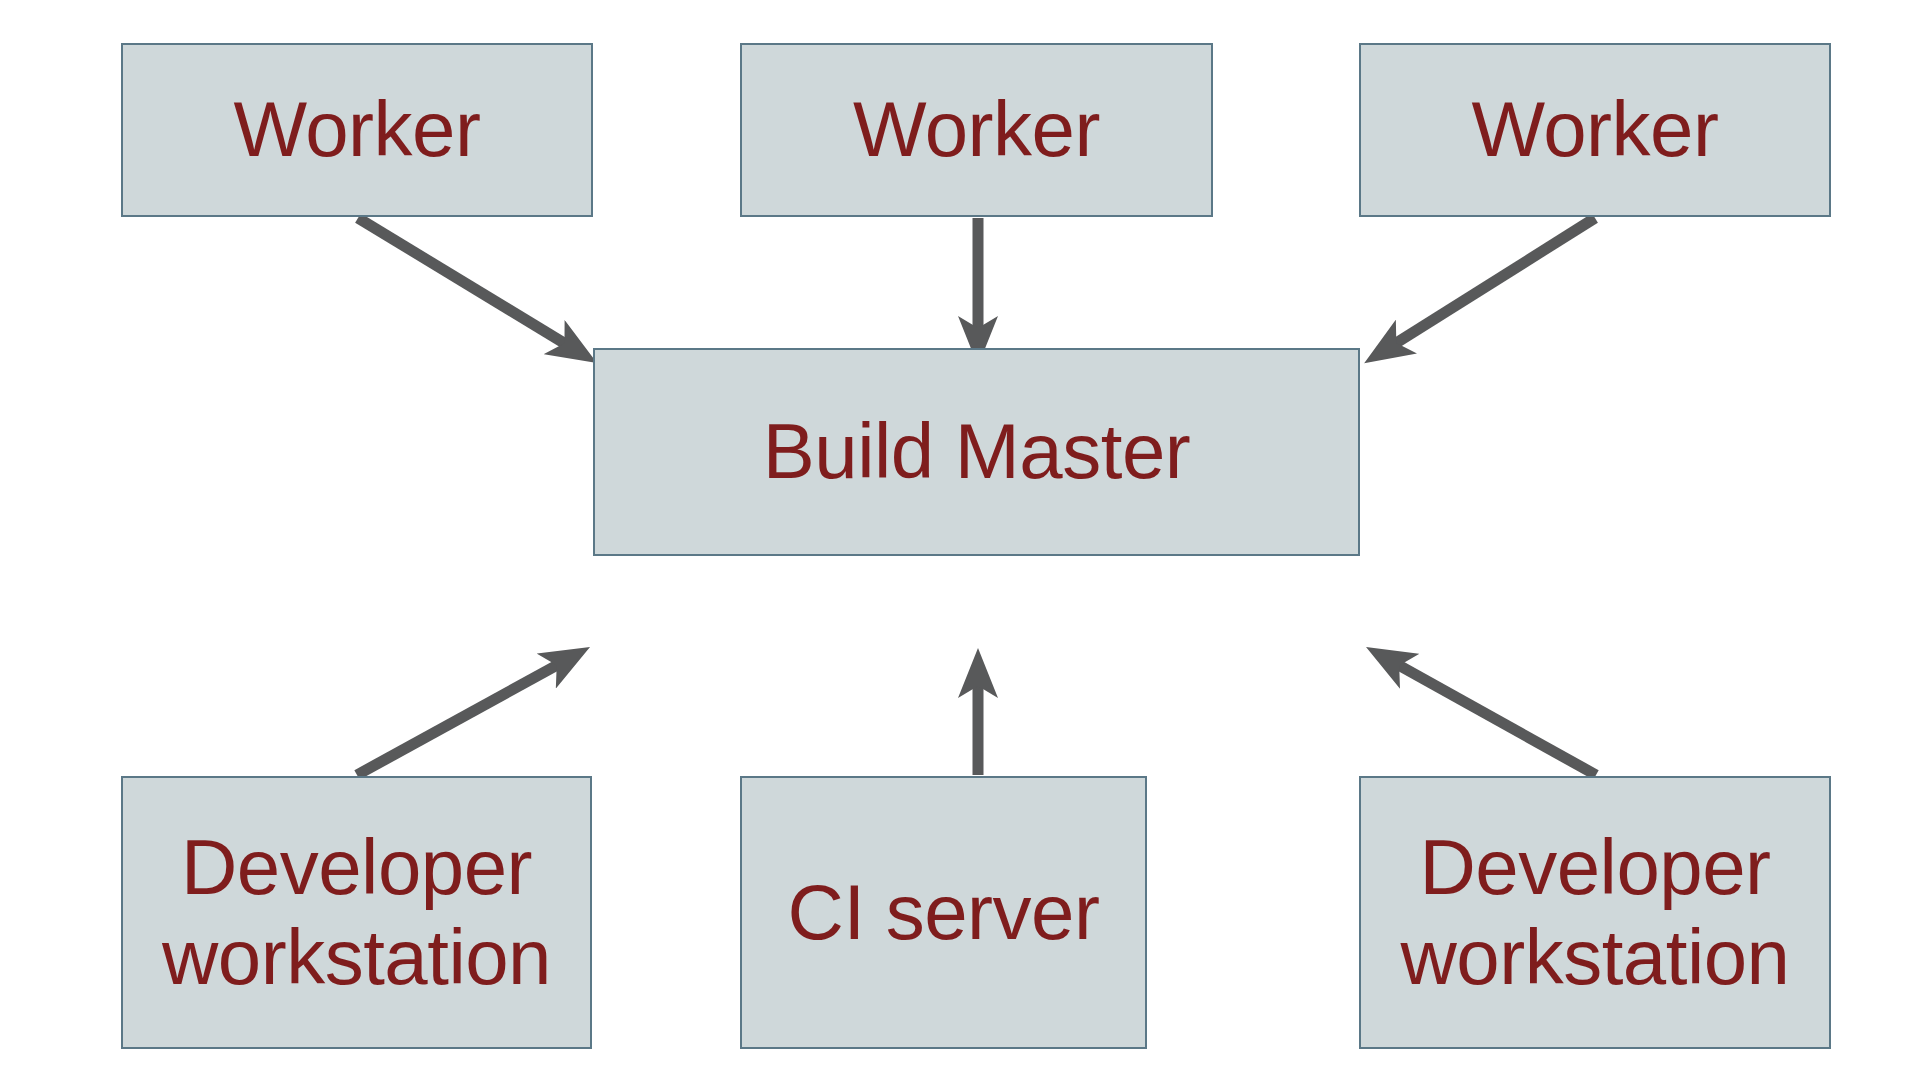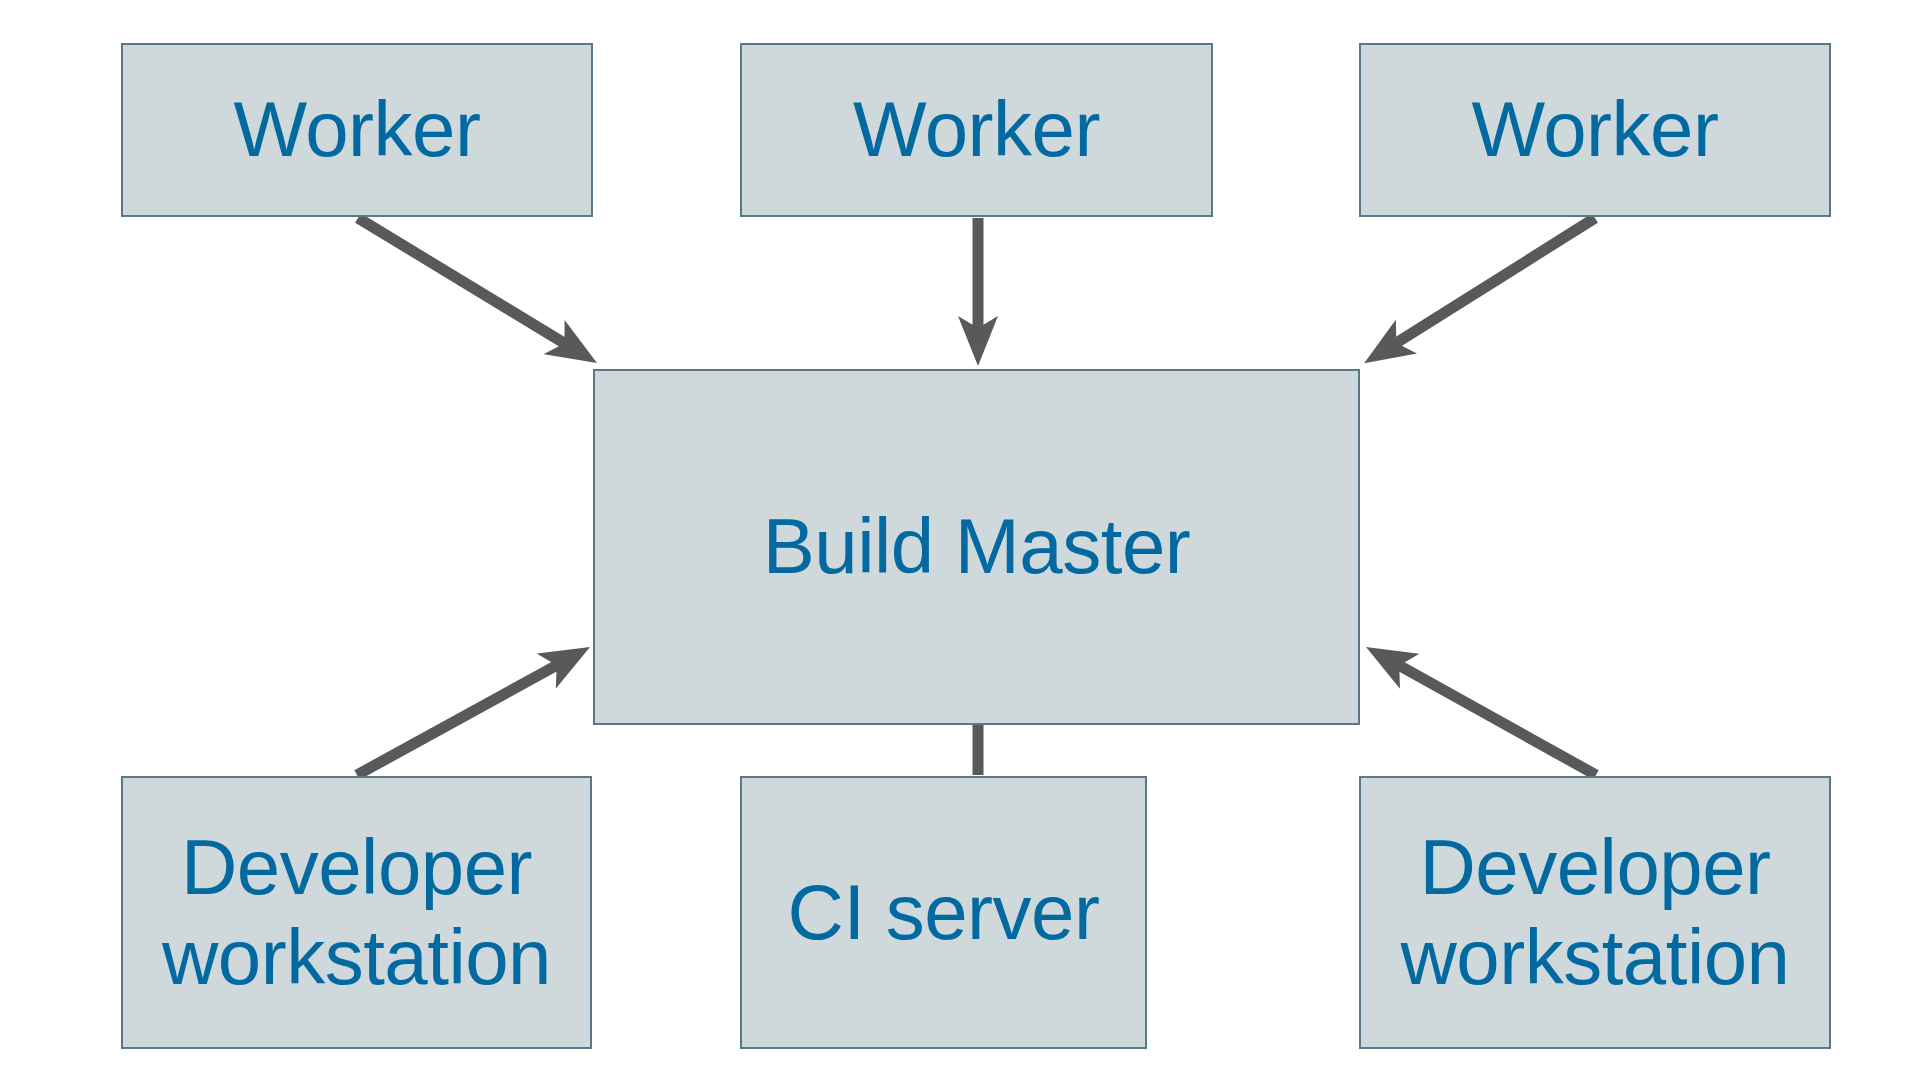--- a/index.html
+++ b/index.html
@@ -24,30 +24,30 @@
   }
   .node {
     position: absolute;
     background: #cfd8da;
     border: 2px solid #5b7887;
     display: flex;
     align-items: center;
     justify-content: center;
     text-align: center;
     box-sizing: border-box;
-    color: #0369a1;
+    color: #7f1d1d;
     font-size: 78px;
     line-height: 1.15;
     letter-spacing: -0.5px;
     padding: 0 8px;
   }
   .node-worker-1        { left: 121px;  top: 43px;  width: 472px; height: 174px; }
   .node-worker-2        { left: 740px;  top: 43px;  width: 473px; height: 174px; }
   .node-worker-3        { left: 1359px; top: 43px;  width: 472px; height: 174px; }
-  .node-build-master    { left: 593px;  top: 369px; width: 767px; height: 356px; justify-content: center; }
+  .node-build-master    { left: 593px;  top: 348px; width: 767px; height: 208px; justify-content: center; }
   .node-dev-left        { left: 121px;  top: 776px; width: 471px; height: 273px; }
   .node-ci-server       { left: 740px;  top: 776px; width: 407px; height: 273px; }
   .node-dev-right       { left: 1359px; top: 776px; width: 472px; height: 273px; }
   .edge {
     stroke: #58595a;
     stroke-width: 11;
     fill: none;
   }
 </style>
 </head>

